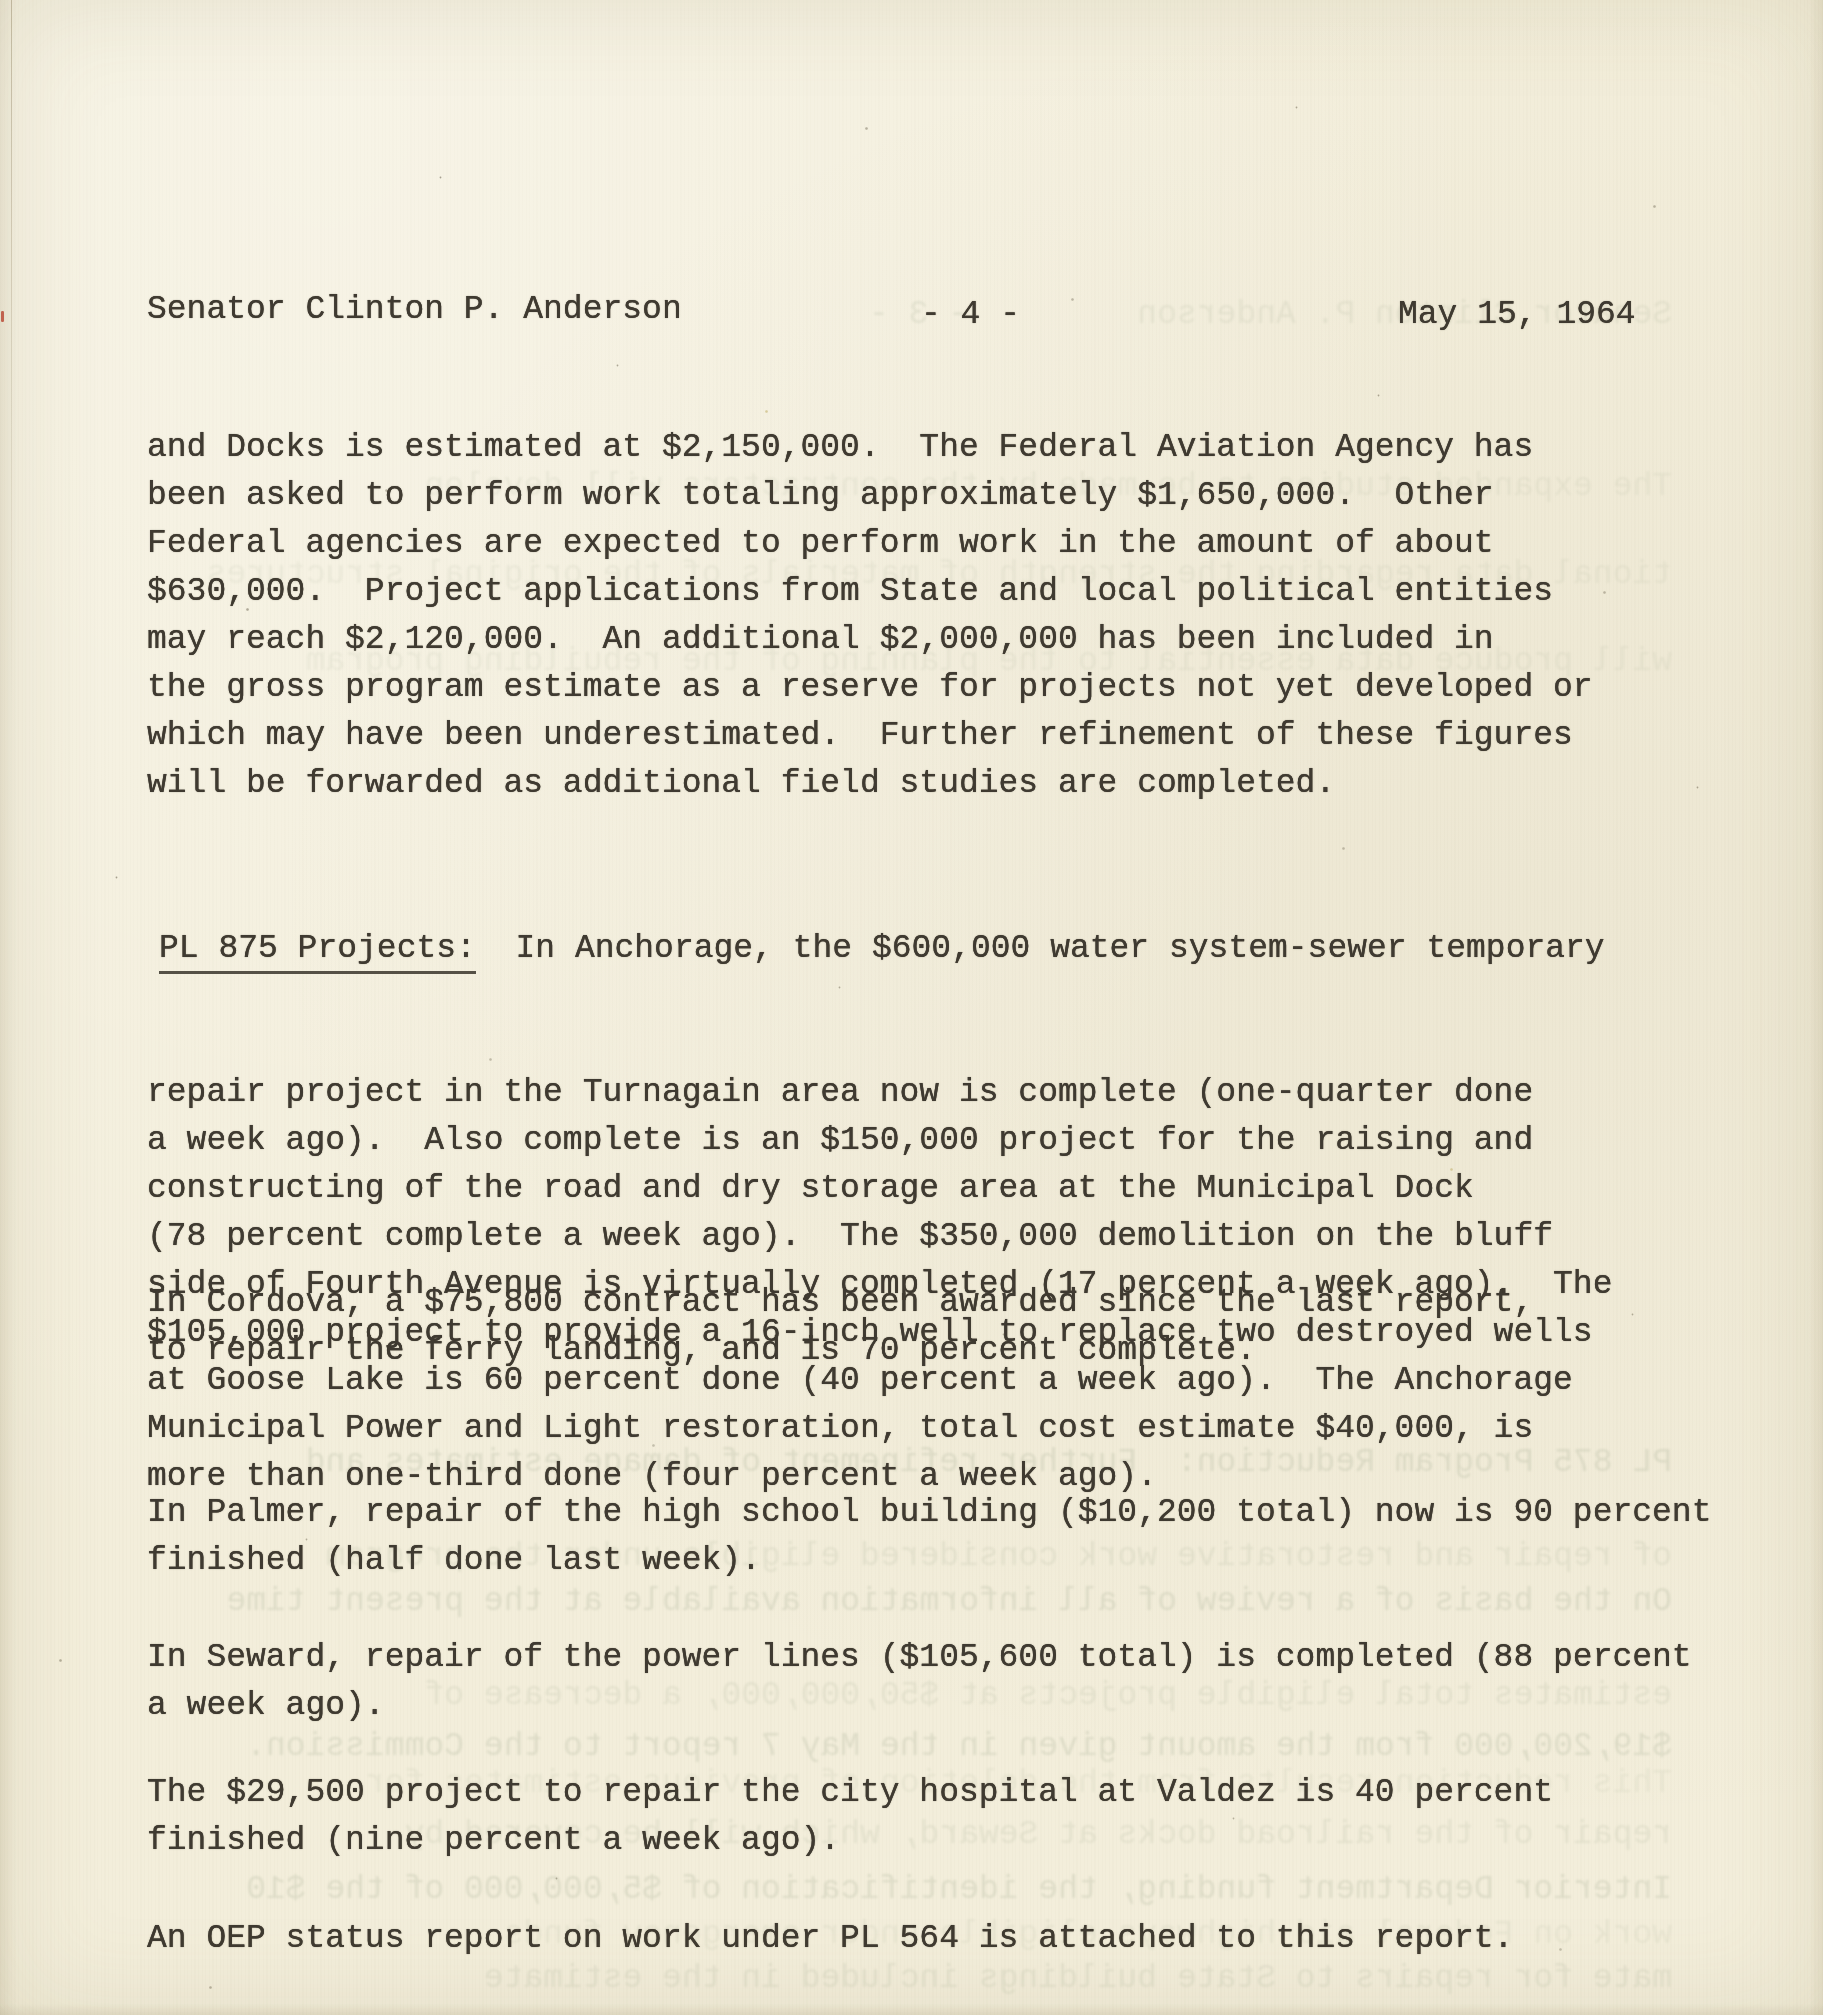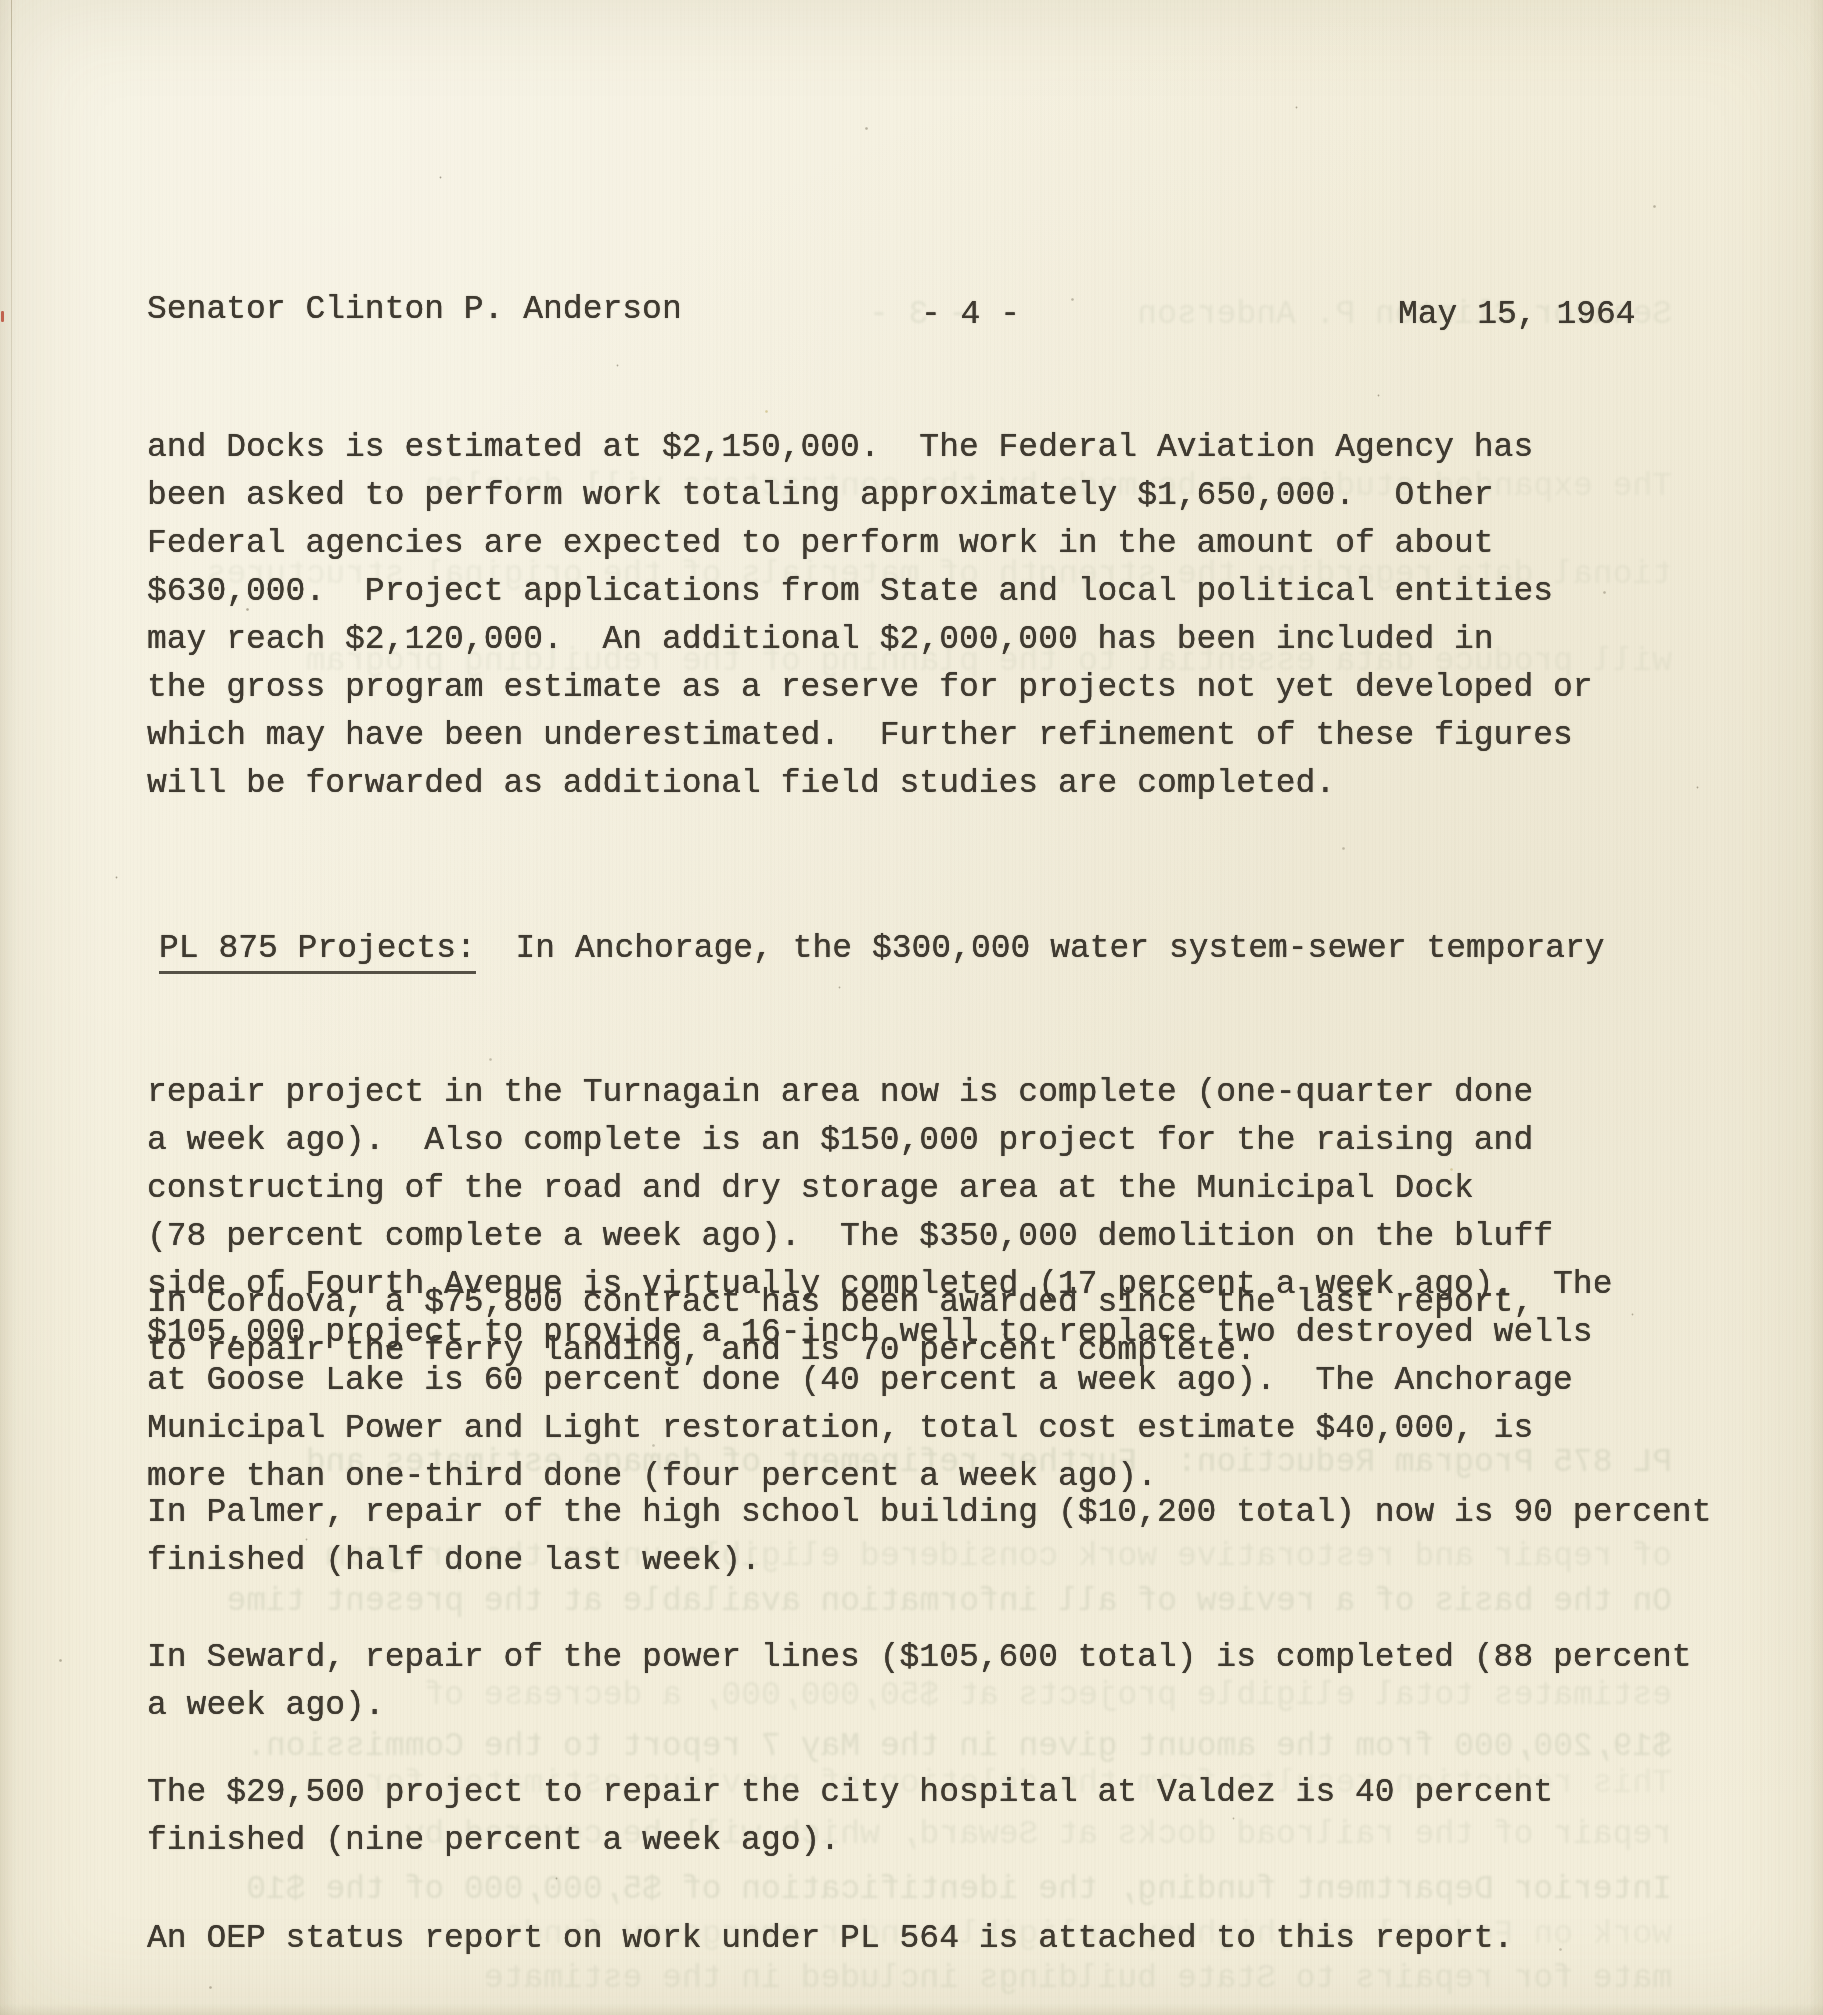--- a/index.html
+++ b/index.html
@@ -137,21 +137,21 @@
   <div class="type para" style="top:424px">and Docks is estimated at $2,150,000.  The Federal Aviation Agency has
 been asked to perform work totaling approximately $1,650,000.  Other
 Federal agencies are expected to perform work in the amount of about
 $630,000.  Project applications from State and local political entities
 may reach $2,120,000.  An additional $2,000,000 has been included in
 the gross program estimate as a reserve for projects not yet developed or
 which may have been underestimated.  Further refinement of these figures
 will be forwarded as additional field studies are completed.</div>
 
   <div class="type para" style="top:829px">
-    <div><span class="u">PL 875 Projects:</span><span>  In Anchorage, the $300,000 water system-sewer temporary</span></div>
+    <div><span class="u">PL 875 Projects:</span><span>  In Anchorage, the $600,000 water system-sewer temporary</span></div>
     <div>repair project in the Turnagain area now is complete (one-quarter done
 a week ago).  Also complete is an $150,000 project for the raising and
 constructing of the road and dry storage area at the Municipal Dock
 (78 percent complete a week ago).  The $350,000 demolition on the bluff
 side of Fourth Avenue is virtually completed (17 percent a week ago).  The
 $105,000 project to provide a 16-inch well to replace two destroyed wells
 at Goose Lake is 60 percent done (40 percent a week ago).  The Anchorage
 Municipal Power and Light restoration, total cost estimate $40,000, is
 more than one-third done (four percent a week ago).</div>
   </div>

